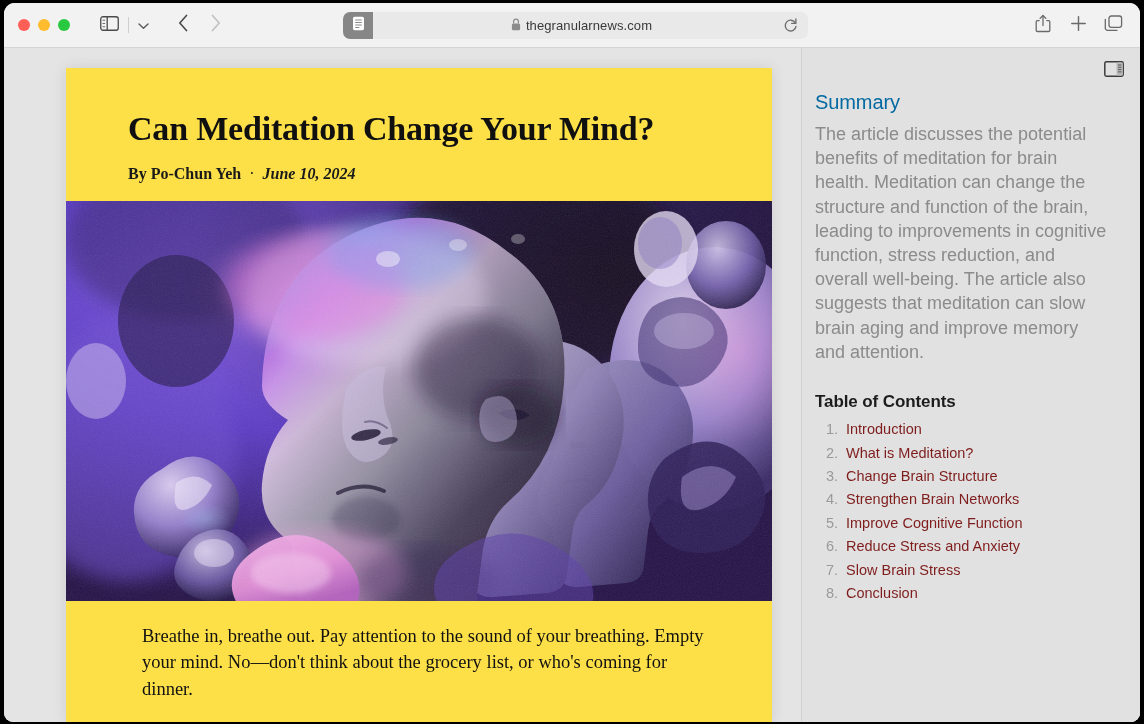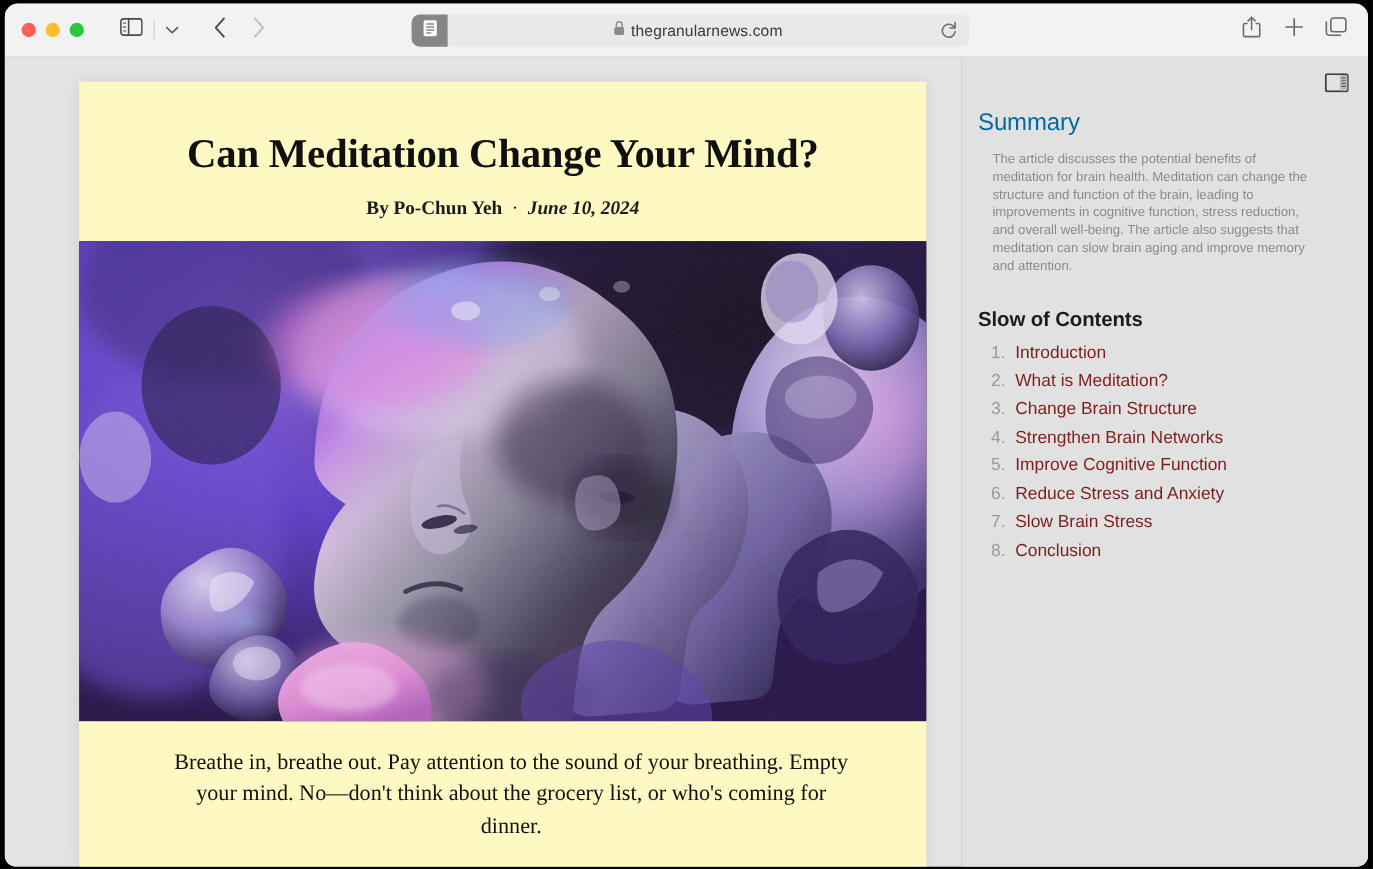--- a/index.html
+++ b/index.html
@@ -153,23 +153,22 @@
     width: 797px;
     height: 100%;
     overflow: hidden;
   }
   .paper {
     position: absolute;
     left: 62px;
     top: 20px;
     width: 706px;
     bottom: 0;
-    background: #fef9c3;
+    background: #fde047;
     box-shadow: 0 0 14px rgba(0,0,0,0.10);
-    text-align: center;
   }
   .article-head {
     padding: 42px 62px 0 62px;
   }
   .art-title {
     font-family: "Liberation Serif", serif;
     font-size: 34px;
     font-weight: 700;
     color: #101010;
     line-height: 1.12;
@@ -244,24 +243,24 @@
     padding: 43px 32px 0 13px;
   }
   .panel-h {
     font-size: 20px;
     font-weight: 400;
     color: #0369a1;
     margin: 0 0 8px 0;
     letter-spacing: -0.1px;
   }
   .panel-p {
-    font-size: 11px;
+    font-size: 18px;
     line-height: 1.345;
     color: #8b8b8b;
-    margin: 12px;
+    margin: 0;
   }
   .panel-h2 {
     font-size: 17px;
     font-weight: 700;
     color: #1c1c1c;
     margin: 28px 0 6px 0;
     letter-spacing: -0.1px;
   }
   ol.toc {
     margin: 0;
@@ -617,21 +616,21 @@
             <line x1="13.9" y1="8.6" x2="17.4" y2="8.6" stroke="#595959" stroke-width="1"></line>
             <line x1="13.9" y1="10.9" x2="17.4" y2="10.9" stroke="#595959" stroke-width="1"></line>
           </svg>
         </span>
       </div>
 
       <div class="panel-inner">
         <h2 class="panel-h">Summary</h2>
         <p class="panel-p">The article discusses the potential benefits of meditation for brain health. Meditation can change the structure and function of the brain, leading to improvements in cognitive function, stress reduction, and overall well-being. The article also suggests that meditation can slow brain aging and improve memory and attention.</p>
 
-        <h2 class="panel-h2">Slow of Contents</h2>
+        <h2 class="panel-h2">Table of Contents</h2>
         <ol class="toc">
           <li>Introduction</li>
           <li>What is Meditation?</li>
           <li>Change Brain Structure</li>
           <li>Strengthen Brain Networks</li>
           <li>Improve Cognitive Function</li>
           <li>Reduce Stress and Anxiety</li>
           <li>Slow Brain Stress</li>
           <li>Conclusion</li>
         </ol>

